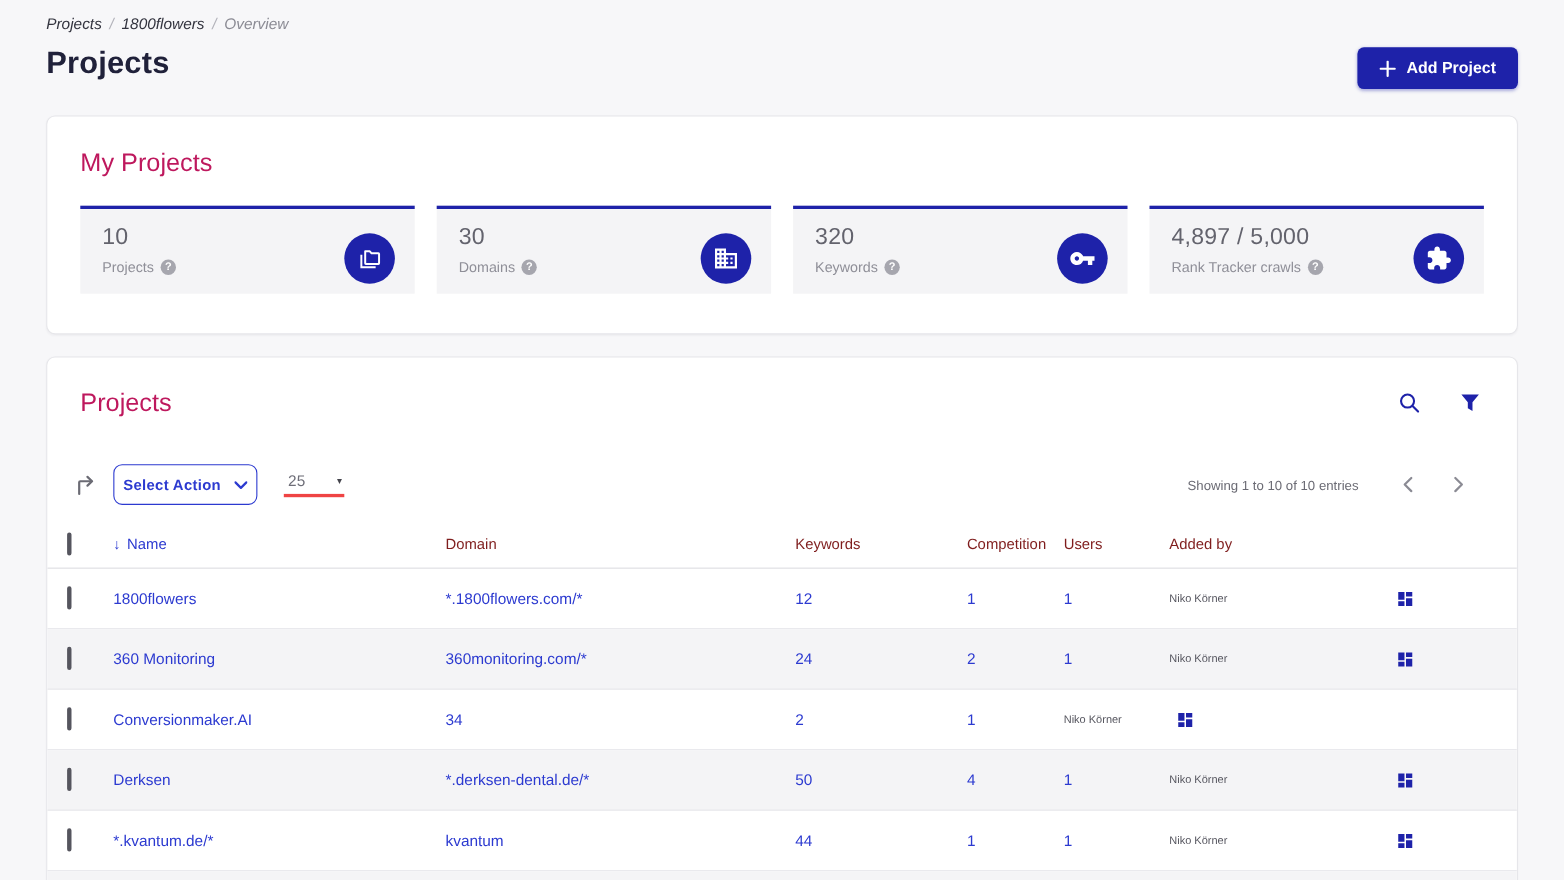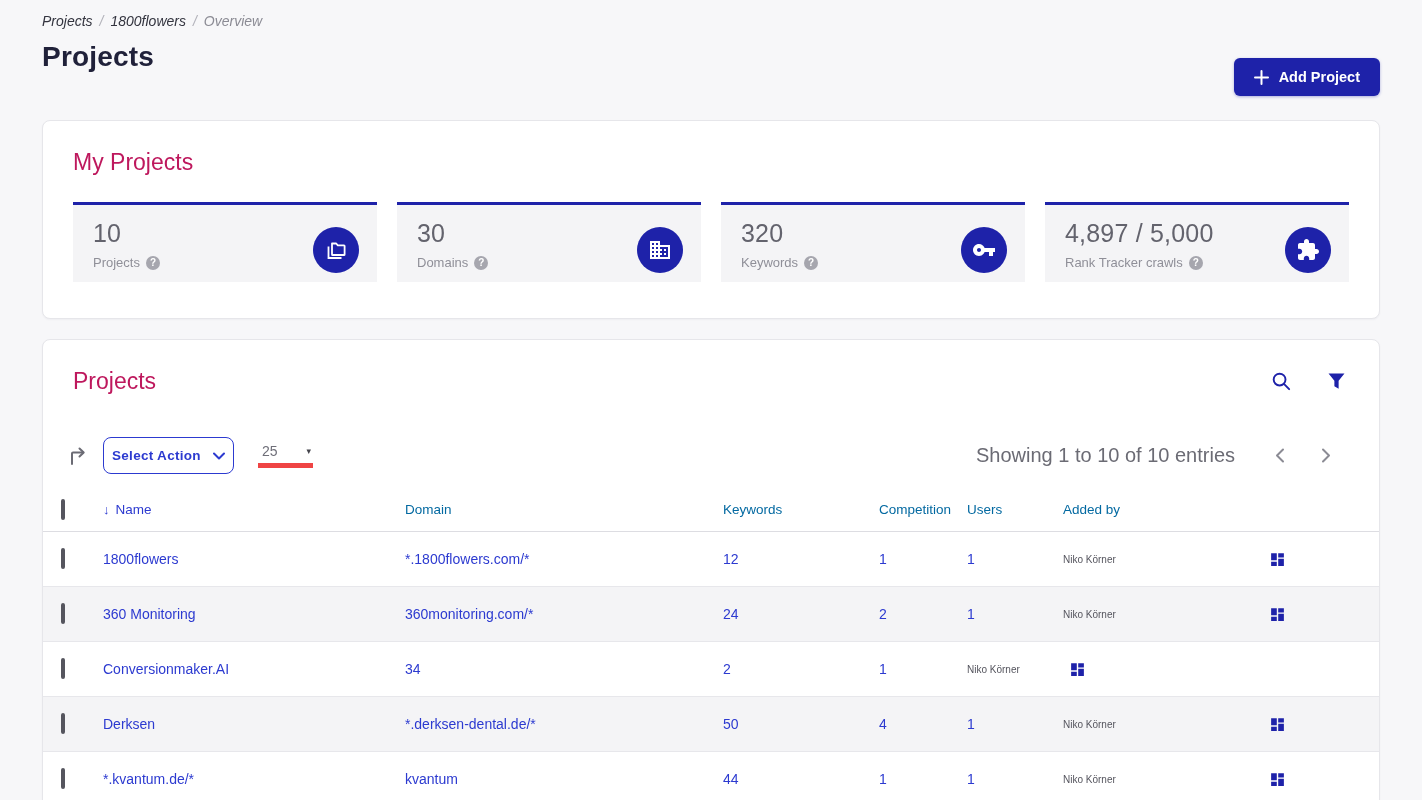--- a/index.html
+++ b/index.html
@@ -30,42 +30,42 @@
 
   
   .page-header{display:flex;align-items:flex-start;justify-content:space-between;margin-top:12px;}
   h1.page-title{font-size:28px;font-weight:700;color:#20213a;letter-spacing:.2px;}
   .btn-primary{
     display:inline-flex;align-items:center;gap:10px;
     background:var(--primary);color:#fff;border:none;border-radius:6px;
     height:38px;padding:0 20px;font-size:14.5px;font-weight:600;cursor:pointer;
     font-family:"Liberation Sans", sans-serif;
     box-shadow:0 1px 3px rgba(30,34,169,.35);
-    margin-top:17px;
+    margin-top:2px;
   }
   .btn-primary svg{display:block;}
 
   
   .card{
     background:#fff;border:1px solid var(--border);border-radius:8px;
     box-shadow:0 1px 2px rgba(20,20,40,.04);
   }
   .card-my-projects{margin-top:24px;padding:28px 30px 36px 30px;}
   .card-title{font-size:23px;font-weight:400;color:#be185d;}
 
   
   .stats-grid{display:grid;grid-template-columns:repeat(4,1fr);gap:20px;margin-top:26px;}
   .stat-card{
     background:var(--stripe);
     border-top:3px solid var(--primary);
     height:80px;padding:14px 18px 0 20px;
     display:flex;align-items:flex-start;justify-content:space-between;
     cursor:pointer;
   }
-  .stat-value{font-size:25px;color:#63636d;letter-spacing:.2px;}
+  .stat-value{font-size:21px;color:#63636d;letter-spacing:.2px;}
   .stat-label{display:flex;align-items:center;gap:6px;margin-top:7px;font-size:13px;color:#8f8f98;}
   .help-dot{
     width:14px;height:14px;border-radius:50%;background:#a6a6ae;color:#fff;
     font-size:10px;font-weight:700;display:inline-flex;align-items:center;justify-content:center;
     cursor:pointer;line-height:1;
   }
   .stat-bubble{
     width:46px;height:46px;border-radius:50%;background:var(--primary);
     display:flex;align-items:center;justify-content:center;flex:0 0 auto;margin-top:8px;
   }
@@ -80,45 +80,45 @@
   .toolbar{display:flex;align-items:center;margin:42px 30px 0 22px;}
   .share-btn{background:none;border:none;cursor:pointer;display:flex;padding:2px;}
   .select-action{
     display:inline-flex;align-items:center;gap:12px;margin-left:12px;
     background:#fff;border:1.5px solid var(--link);border-radius:8px;
     height:37px;padding:0 8px;color:var(--link);font-size:13.5px;font-weight:600;
     letter-spacing:.3px;cursor:pointer;font-family:"Liberation Sans", sans-serif;
   }
   .page-size{
     display:inline-flex;align-items:center;justify-content:space-between;
-    width:55px;margin-left:24px;border-bottom:5px solid #ef4444;
+    width:55px;margin-left:24px;border-bottom:3px solid #ef4444;
     padding:0 2px 4px 4px;color:#6e6e78;font-size:14px;cursor:pointer;
   }
   .page-size .tri{font-size:9px;color:#44444c;}
   .toolbar-right{margin-left:auto;display:flex;align-items:center;}
-  .showing-text{font-size:20px;color:#6b6b74;}
+  .showing-text{font-size:12px;color:#6b6b74;}
   .pager{display:flex;align-items:center;margin-left:22px;}
   .pager .icon-btn{padding:6px 18px;}
 
   
   .table{margin-top:14px;width:100%;}
   .trow{
     display:grid;
     grid-template-columns:60px 302px 318px 156px 88px 96px 200px 1fr;
     align-items:center;height:55px;
   }
   .trow.thead{height:44px;border-bottom:1px solid #dddde2;}
   .trow.body-row{border-bottom:1px solid #e7e7eb;cursor:pointer;}
   .trow.body-row:nth-child(even){background:var(--stripe);}
   .trow.partial{height:14px;background:var(--stripe);border-bottom:none;}
   .cell-check{padding-left:18px;}
   .checkbox{
     width:19px;height:19px;border:2px solid #55555e;border-radius:3px;background:#fff;cursor:pointer;
   }
-  .th{font-size:13.5px;color:#0369a1;font-weight:500;}
+  .th{font-size:13.5px;color:#7f1d1d;font-weight:500;}
   .th.sorted{color:var(--link);display:flex;align-items:center;gap:6px;}
   .sort-arrow{font-size:13px;color:var(--link);}
   .cell-link{font-size:14px;color:var(--link);text-decoration:none;cursor:pointer;}
   .cell-text{font-size:10px;color:#55555e;}
   .cell-action{padding-left:4px;}
   .dash-btn{background:none;border:none;cursor:pointer;display:flex;padding:2px;}
 </style>
 </head>
 <body>
 

